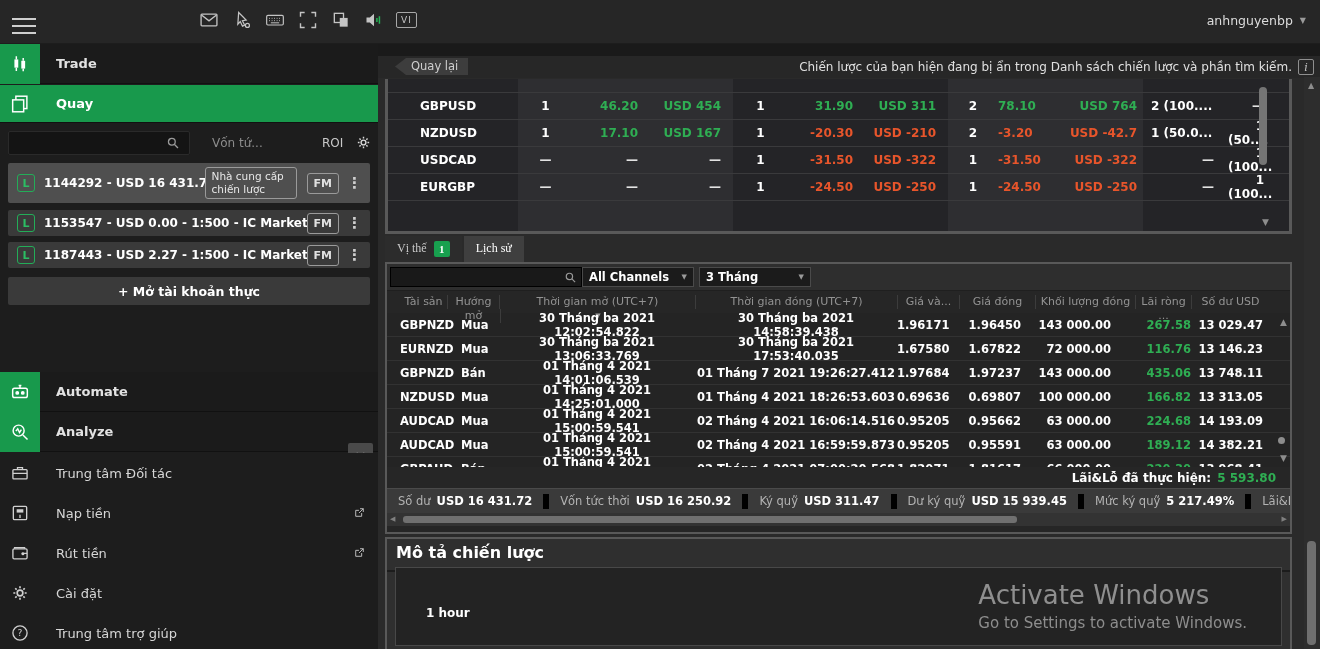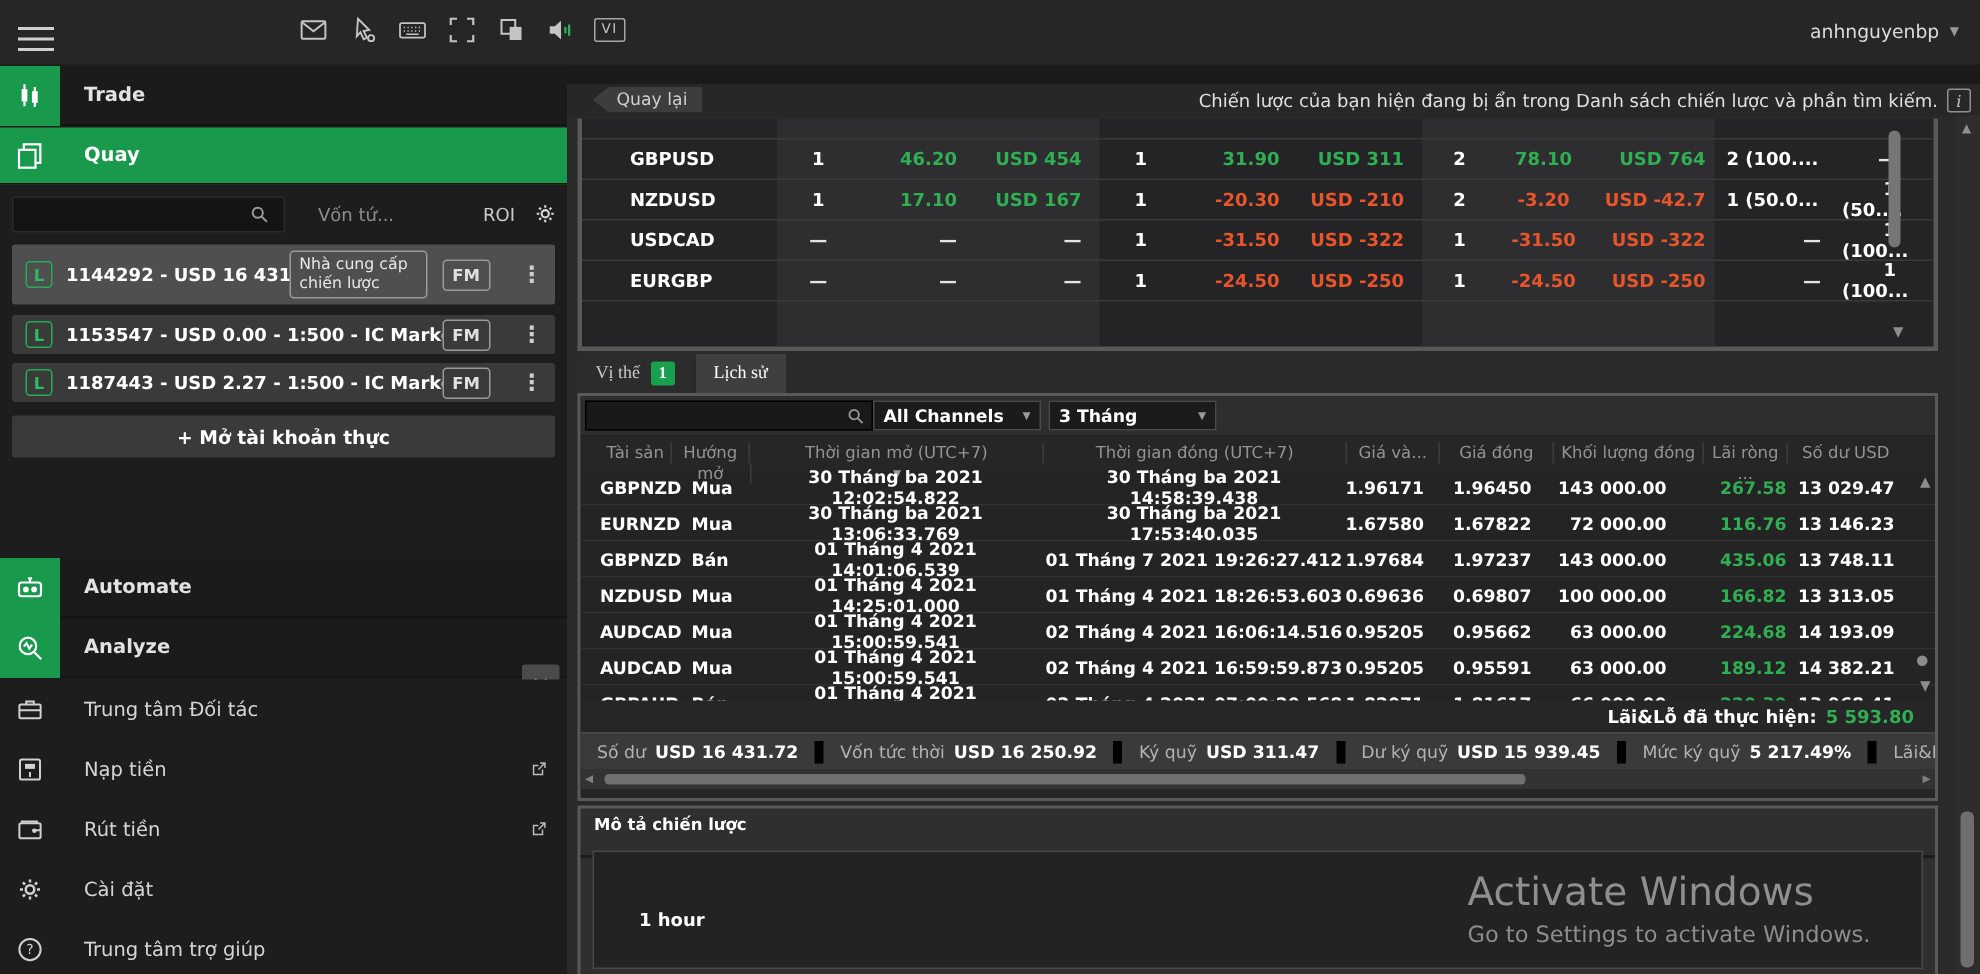--- a/index.html
+++ b/index.html
@@ -34,40 +34,40 @@
   #srch-mag { position:absolute; left:166px; top:6px; }
   #von-lbl { position:absolute; left:212px; top:6px; color:#8d8d8d; font-size:12px; cursor:pointer; }
   #roi-lbl { position:absolute; left:322px; top:6px; color:#c9c9c9; font-size:12px; cursor:pointer; }
   #side-gear { position:absolute; left:355px; top:4px; cursor:pointer; }
 
   .acct { position:absolute; left:8px; width:362px; background:#3a3a3a; border-radius:2px; display:flex; align-items:center; cursor:pointer; }
   .acct.sel { background:#4f4f4f; }
   .lbadge { width:18px; height:18px; border:1px solid #23ad58; border-radius:3px; color:#2bbd63; font-size:11px; font-weight:700; display:flex; align-items:center; justify-content:center; margin:0 9px 0 9px; flex:0 0 18px; }
   .acct .atxt { color:#fff; font-size:12px; font-weight:700; white-space:nowrap; overflow:hidden; flex:1; }
   .tagbox { border:1px solid #9a9a9a; border-radius:3px; color:#e8e8e8; font-size:10.5px; width:92px; padding:2px 6px; line-height:1.25; margin-right:10px; }
-  .fmbox { border:1px solid #9a9a9a; border-radius:3px; color:#e0e0e0; font-size:11px; font-weight:700; padding:3px 6px; margin-right:20px; }
+  .fmbox { border:1px solid #9a9a9a; border-radius:3px; color:#e0e0e0; font-size:11px; font-weight:700; padding:3px 6px; margin-right:8px; }
   .kebab { color:#cfcfcf; font-size:15px; font-weight:700; margin-right:8px; cursor:pointer; }
   #open-acct { position:absolute; left:8px; top:233px; width:362px; height:28px; background:#3a3a3a; border-radius:2px; color:#fff; font-size:12.5px; font-weight:700; display:flex; align-items:center; justify-content:center; cursor:pointer; }
 
   
   #main { position:absolute; left:378px; top:56px; width:942px; height:605px; background:#2a2a2a; }
   #main-head { position:absolute; left:0; top:0; width:942px; height:22px; background:#272727; }
   #back-btn { position:absolute; left:17px; top:2px; height:17px; background:#3d3d3d; color:#cfcfcf; font-size:11.5px; padding:1px 10px 0 16px; clip-path:polygon(11px 0,100% 0,100% 100%,11px 100%,0 50%); cursor:pointer; }
   #notice { position:absolute; right:28px; top:4px; color:#e0e0e0; font-size:12px; }
   #info-box { position:absolute; right:6px; top:3px; width:16px; height:16px; border:1px solid #8f8f8f; border-radius:2px; color:#c2c2c2; font-size:11px; font-style:italic; font-family:"DejaVu Serif","Liberation Serif",serif; display:flex; align-items:center; justify-content:center; cursor:pointer; }
 
   
   #panelA { position:absolute; left:7px; top:23px; width:907px; height:155px; background:#242427; border:3px solid #595959; border-top:none; overflow:hidden; }
   .stripe { position:absolute; top:0; bottom:0; background:#2e2e31; }
   #stripe1 { left:130px; width:215px; } #stripe2 { left:560px; width:195px; }
   .srow { position:relative; display:flex; align-items:center; height:27px; border-bottom:1px solid #3a3a3c; font-size:12px; font-weight:700; color:#fff; cursor:pointer; }
   .srow span { display:block; }
   .sym { width:130px; padding-left:32px; }
   .n1,.n2 { width:55px; text-align:center; } .n3 { width:50px; text-align:center; }
-  .v1,.v2 { width:75px; text-align:right; padding-right:10px; } .v3 { width:70px; text-align:center; padding-right:8px; }
+  .v1,.v2 { width:75px; text-align:right; padding-right:10px; } .v3 { width:70px; text-align:left; padding-right:8px; }
   .u1,.u2 { width:85px; text-align:right; padding-right:12px; } .u3 { width:75px; text-align:right; padding-right:6px; }
   .e1 { width:85px; padding-left:8px; } .e2 { width:50px; text-align:right; padding-right:14px; }
   .g { color:#2fae53; } .o { color:#e8552b; } .dash { color:#e3e3e3; }
   #sumtop { height:14px; border-bottom:1px solid #3a3a3c; position:relative; }
   #sa-thumb { position:absolute; right:22px; top:8px; width:8px; height:78px; background:#757575; border-radius:4px; }
   #sa-down { position:absolute; right:20px; bottom:4px; color:#8d8d8d; font-size:9px; }
 
   
   #tabs { position:absolute; left:7px; top:180px; height:26px; display:flex; }
   .tab { padding:5px 12px 0 12px; font-size:12px; color:#c9c9c9; background:#2c2c2c; margin-right:2px; cursor:pointer; display:flex; gap:7px; align-items:flex-start;font-family:Liberation Serif, serif; }
@@ -108,21 +108,21 @@
   .stit { display:flex; align-items:center; padding:0 11px; border-left:6px solid #000000; font-size:11.5px; height:15px; }
   .stit:first-child { border-left:none; }
   .stit .sl { color:#b3b3b3; } .stit .sv { color:#fff; font-weight:700; margin-left:6px; }
   #hbar { position:relative; height:13px; background:#333; }
   #hbar .thumb { position:absolute; left:16px; top:3px; width:68%; height:7px; background:#707070; border-radius:3px; }
   #hbar .al { position:absolute; left:3px; top:2px; color:#7f7f7f; font-size:7px; }
   #hbar .ar { position:absolute; right:3px; top:2px; color:#7f7f7f; font-size:7px; }
 
   
   #panelC { position:absolute; left:7px; top:481px; width:907px; height:119px; background:#2f2f2f; border:2px solid #595959; }
-  #desc-title { height:33px; color:#fff; font-size:11px; font-weight:700; padding:4px 0 0 9px; border-bottom:2px solid #1c1c1c; }
+  #desc-title { height:33px; color:#fff; font-size:16px; font-weight:700; padding:4px 0 0 9px; border-bottom:2px solid #1c1c1c; }
   #desc-box { position:absolute; left:8px; right:8px; top:28px; bottom:8px; background:#232323; border:1px solid #484848; }
   #desc-content { position:absolute; left:30px; top:38px; color:#fff; font-size:12px; font-weight:700; }
   #wm { position:absolute; right:34px; top:12px; text-align:left; }
   #wm .l1 { color:rgba(170,170,170,.8); font-size:26px; }
   #wm .l2 { color:rgba(160,160,160,.85); font-size:15px; margin-top:4px; }
 
   
   #vscroll { position:absolute; right:0; top:21px; width:16px; height:584px; background:#2d2d2d; }
   #vs-up { position:absolute; top:4px; left:4px; color:#8d8d8d; font-size:8px; }
   #vs-thumb { position:absolute; top:464px; left:3px; width:9px; height:104px; background:#6f6f6f; border-radius:4px; }

